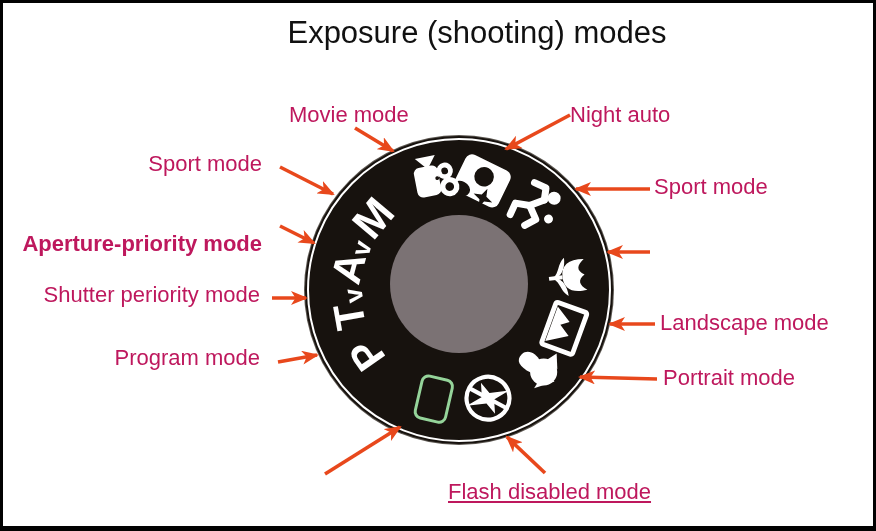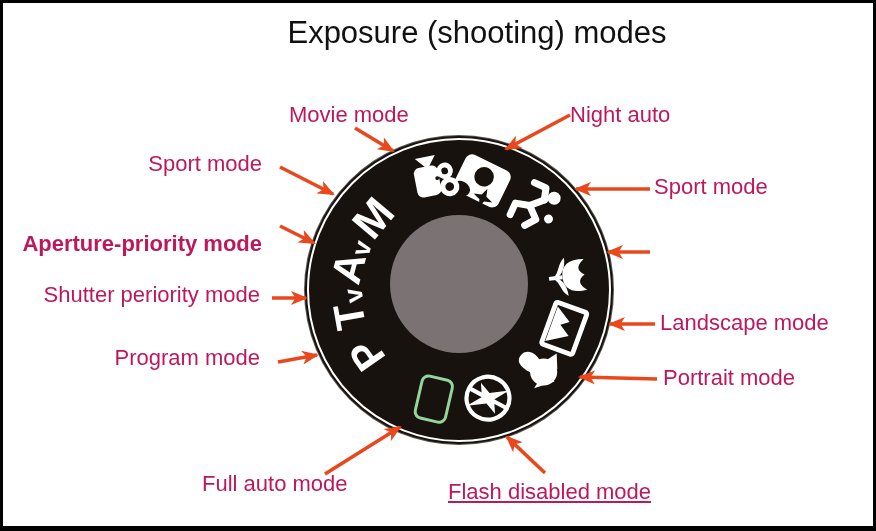--- a/index.html
+++ b/index.html
@@ -170,16 +170,15 @@
 
   <div class="lbl" style="left:286px; top:99px;">Movie mode</div>
   <div class="lbl" style="left:567px; top:99px;">Night auto</div>
   <div class="lbl" style="right:611px; top:148px;">Sport mode</div>
   <div class="lbl" style="left:651px; top:171px;">Sport mode</div>
   <div class="lbl" style="right:611px; top:228px;font-weight:bold;">Aperture-priority mode</div>
   <div class="lbl" style="right:613px; top:279px;">Shutter periority mode</div>
   <div class="lbl" style="left:657px; top:307px;">Landscape mode</div>
   <div class="lbl" style="right:613px; top:342px;">Program mode</div>
   <div class="lbl" style="left:660px; top:362px;">Portrait mode</div>
-  <div class="lbl" style="left:199px; top:468px;">Full auto mode</div>
   <div class="lbl" style="left:445px; top:476px;text-decoration:underline;">Flash disabled mode</div>
 
 </div>
 
 </body></html>

